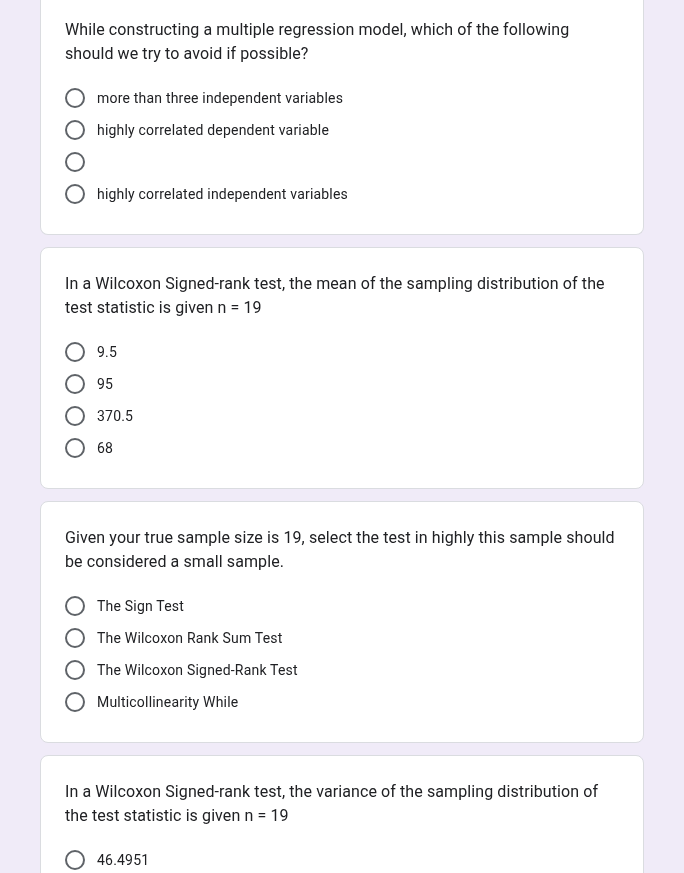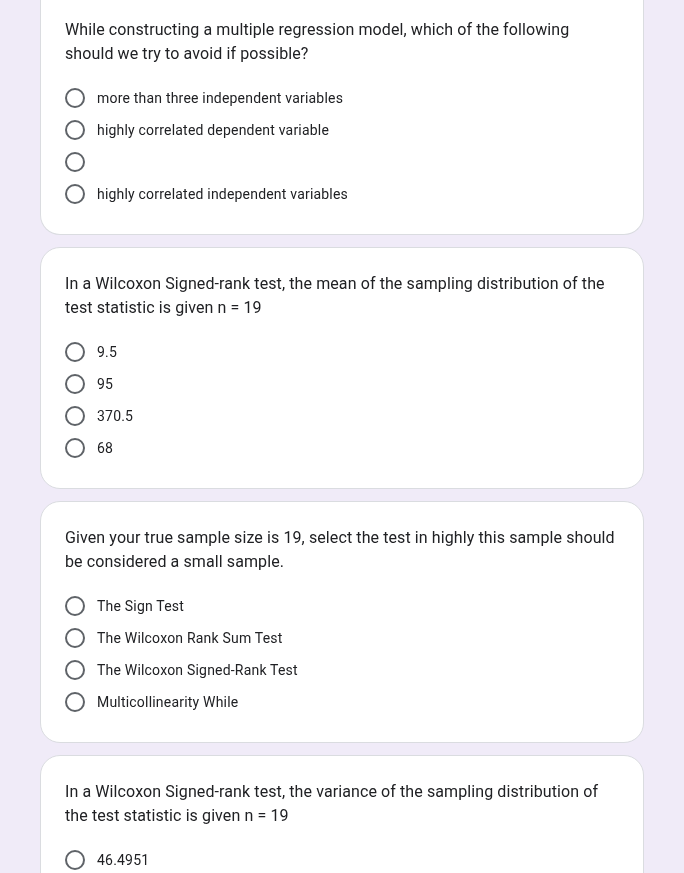--- a/index.html
+++ b/index.html
@@ -10,21 +10,21 @@
     font-family: 'Google Sans', Roboto, Arial, sans-serif;
     color: #202124;
   }
   .page {
     width: 684px;
     padding: 0 40px 20px 40px;
   }
   .card {
     background: #ffffff;
     border: 1px solid #dadce0;
-    border-radius: 20px;
+    border-radius: 8px;
     padding: 24px;
     margin-bottom: 12px;
   }
   .card:first-child {
     border-top-left-radius: 0;
     border-top-right-radius: 0;
     border-top: none;
     padding-top: 18px;
   }
   .q-title {

